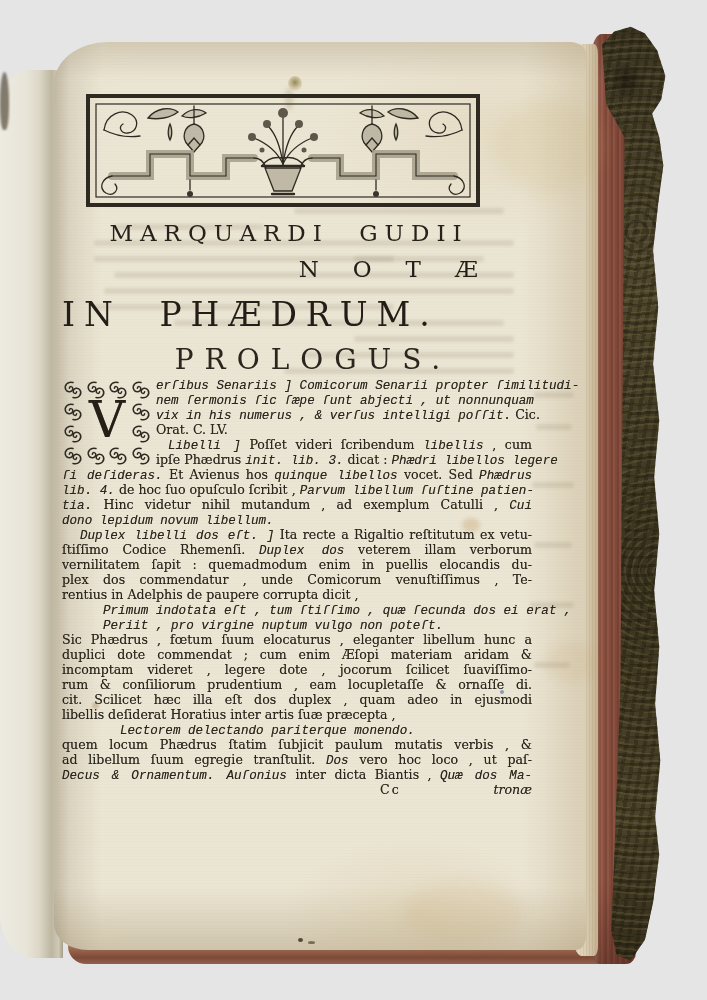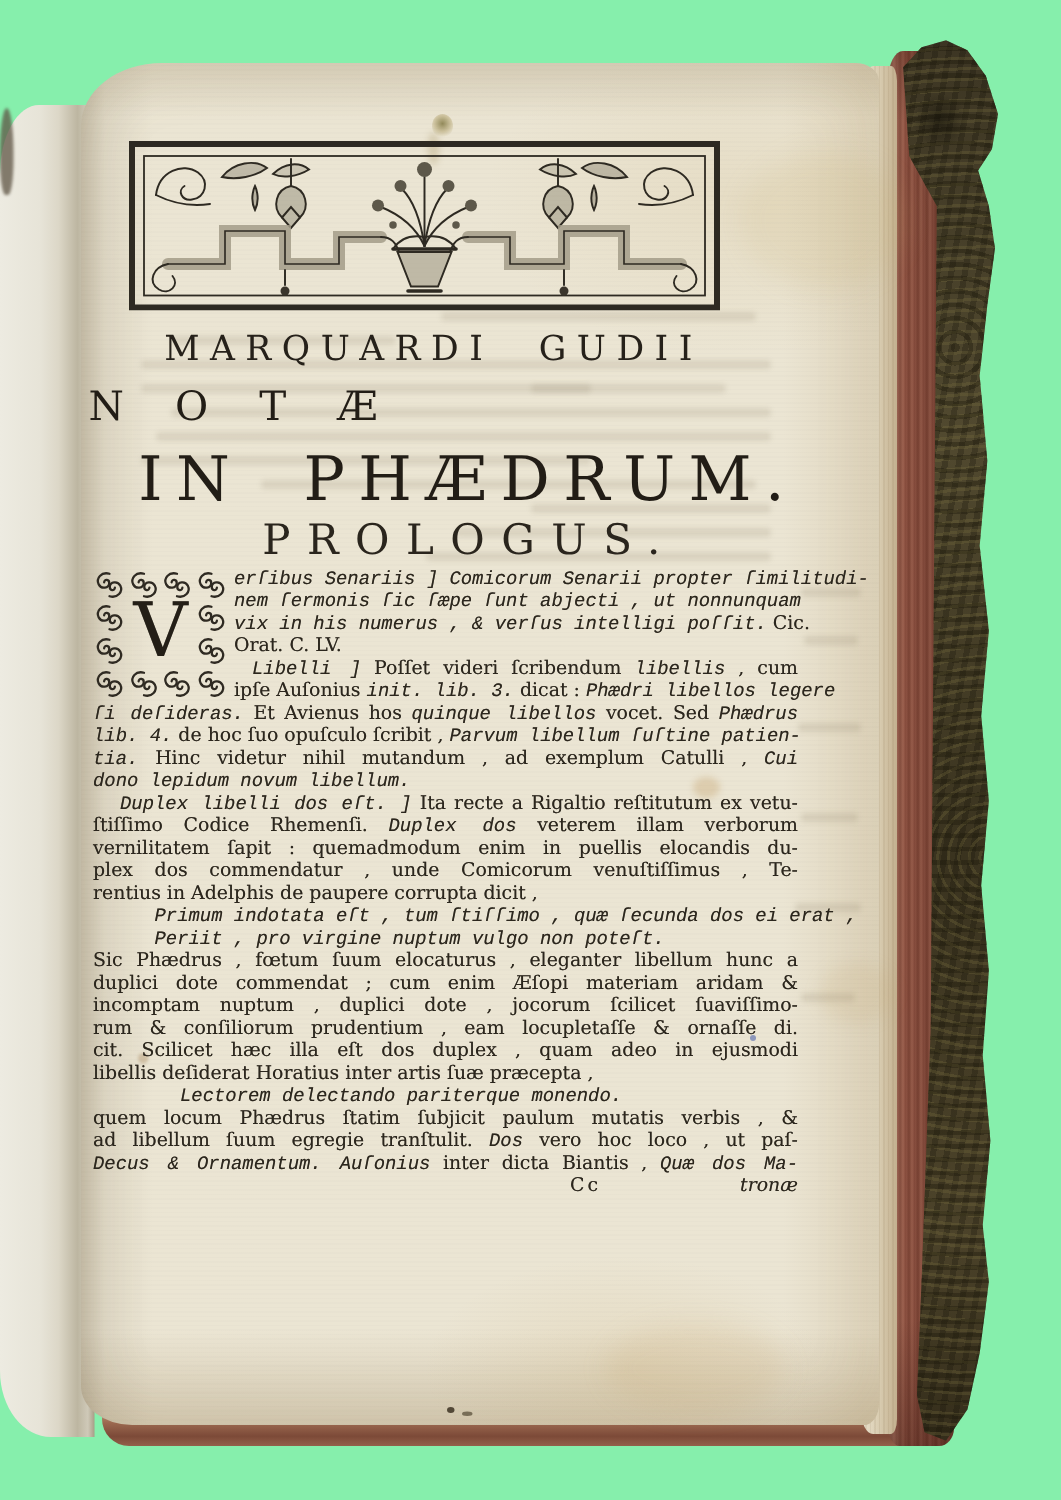--- a/index.html
+++ b/index.html
@@ -1,17 +1,17 @@
 <!DOCTYPE html>
 <html><head>
 <meta charset="utf-8">
 <style>
   html,body{margin:0;padding:0;background:#ffffff;}
   body{width:707px;height:1000px;overflow:hidden;font-family:"DejaVu Serif","Liberation Serif",serif;}
-  .scene{position:relative;width:707px;height:1000px;background:#86efac;overflow:hidden;}
+  .scene{position:relative;width:707px;height:1000px;background:#e5e5e5;overflow:hidden;}
 
   
   .facing-page{position:absolute;left:0;top:70px;width:63px;height:888px;z-index:2;
     background:linear-gradient(90deg,#edebe1 0%,#e7e4d8 42%,#dcd7c7 62%,#bdb6a1 82%,#cfc9b8 93%,#a79d87 100%);
     border-radius:26px 0 0 34px / 46px 0 0 44px;}
   .gutter-gap{position:absolute;left:0;top:72px;width:9px;height:58px;z-index:3;
     background:#5f5545;border-radius:50% 50% 40% 40%;filter:blur(1px);opacity:.75;}
 
   
   .bottom-edges{position:absolute;left:68px;top:938px;width:560px;height:26px;z-index:1;
@@ -58,24 +58,24 @@
 
   .stain{position:absolute;border-radius:50%;pointer-events:none;}
   .ghost{position:absolute;height:6px;background:rgba(128,118,94,.16);filter:blur(1.6px);border-radius:3px;pointer-events:none;}
 
   
   .headpiece{position:absolute;left:32px;top:52px;width:394px;height:113px;}
 
   
   .h-author{position:absolute;left:8px;top:178px;width:470px;text-align:center;
     font-size:23px;letter-spacing:7px;word-spacing:16px;color:#26211a;transform:translateX(-8px);}
-  .h-notae{position:absolute;left:8px;top:214px;width:470px;text-align:left;
-    font-size:27px;letter-spacing:34px;padding-left:17px;box-sizing:border-box;color:#221d16;transform:translateX(-20px);}
-  .h-phaedrum{position:absolute;left:8px;top:253px;width:470px;text-align:right;
-    font-size:41px;letter-spacing:9px;word-spacing:18px;color:#221d16;}
+  .h-notae{position:absolute;left:8px;top:214px;width:470px;text-align:right;
+    font-size:23px;letter-spacing:34px;padding-left:17px;box-sizing:border-box;color:#221d16;transform:translateX(-20px);}
+  .h-phaedrum{position:absolute;left:8px;top:253px;width:470px;text-align:left;
+    font-size:33px;letter-spacing:9px;word-spacing:18px;color:#221d16;}
   .h-prologus{position:absolute;left:8px;top:301px;width:470px;text-align:center;
     font-size:28px;letter-spacing:11px;color:#2a251d;transform:translateX(16px);}
 
   
   .body-text{position:absolute;left:8px;top:335px;width:470px;font-size:12.6px;
     color:#2b261d;text-shadow:0 0 .4px rgba(43,38,29,.55);}
   .bl{height:15px;line-height:15px;white-space:nowrap;text-align:justify;text-align-last:left;}
   .bl.just{text-align-last:justify;}
   .bl.narrow{margin-left:94px;}
   .it{font-style:italic;font-family:Liberation Mono, monospace;}
@@ -208,35 +208,35 @@
         </svg>
         <span class="initial-v">V</span>
       </div>
 
       <div>
           <div class="bl narrow just"><span class="it">erſibus Senariis ] Comicorum Senarii propter ſimilitudi-</span></div>
           <div class="bl narrow just"><span class="it">nem ſermonis ſic ſæpe ſunt abjecti , ut nonnunquam</span></div>
           <div class="bl narrow just"><span class="it">vix in his numerus , &amp; verſus intelligi poſſit.</span><span class="ro"> Cic.</span></div>
           <div class="bl narrow"><span class="ro">Orat. C. LV.</span></div>
           <div class="bl narrow just" style="padding-left: 12px;"><span class="it">Libelli ]</span><span class="ro"> Poſſet videri ſcribendum </span><span class="it">libellis</span><span class="ro"> , cum</span></div>
-          <div class="bl narrow just"><span class="ro">ipſe Auſonius </span><span class="it">init. lib. 3.</span><span class="ro"> dicat : </span><span class="it">Phædri libellos legere</span></div>
+          <div class="bl narrow just"><span class="ro">ipſe Phædrus </span><span class="it">init. lib. 3.</span><span class="ro"> dicat : </span><span class="it">Phædri libellos legere</span></div>
           <div class="bl just"><span class="it">ſi deſideras.</span><span class="ro"> Et Avienus hos </span><span class="it">quinque libellos</span><span class="ro"> vocet. Sed </span><span class="it">Phædrus</span></div>
           <div class="bl just"><span class="it">lib. 4.</span><span class="ro"> de hoc ſuo opuſculo ſcribit , </span><span class="it">Parvum libellum ſuſtine patien-</span></div>
           <div class="bl just"><span class="it">tia.</span><span class="ro"> Hinc videtur nihil mutandum , ad exemplum Catulli , </span><span class="it">Cui</span></div>
           <div class="bl"><span class="it">dono lepidum novum libellum.</span></div>
           <div class="bl just" style="padding-left: 18px;"><span class="it">Duplex libelli dos eſt. ]</span><span class="ro"> Ita recte a Rigaltio reſtitutum ex vetu-</span></div>
           <div class="bl just"><span class="ro">ſtiſſimo Codice Rhemenſi. </span><span class="it">Duplex dos</span><span class="ro"> veterem illam verborum</span></div>
           <div class="bl just"><span class="ro">vernilitatem ſapit : quemadmodum enim in puellis elocandis du-</span></div>
           <div class="bl just"><span class="ro">plex dos commendatur , unde Comicorum venuſtiſſimus , Te-</span></div>
           <div class="bl"><span class="ro">rentius in Adelphis de paupere corrupta dicit ,</span></div>
           <div class="bl" style="padding-left: 41px;"><span class="it">Primum indotata eſt , tum ſtiſſimo , quæ ſecunda dos ei erat ,</span></div>
           <div class="bl" style="padding-left: 41px;"><span class="it">Periit , pro virgine nuptum vulgo non poteſt.</span></div>
           <div class="bl just"><span class="ro">Sic Phædrus , fœtum ſuum elocaturus , eleganter libellum hunc a</span></div>
           <div class="bl just"><span class="ro">duplici dote commendat ; cum enim Æſopi materiam aridam &amp;</span></div>
-          <div class="bl just"><span class="ro">incomptam nuptum , duplici dote , jocorum ſcilicet ſuaviſſimo-</span></div>
+          <div class="bl just"><span class="ro">incomptam videret , legere dote , jocorum ſcilicet ſuaviſſimo-</span></div>
           <div class="bl just"><span class="ro">rum &amp; conſiliorum prudentium , eam locupletaſſe &amp; ornaſſe di.</span></div>
           <div class="bl just"><span class="ro">cit. Scilicet hæc illa eſt dos duplex , quam adeo in ejusmodi</span></div>
           <div class="bl"><span class="ro">libellis deſiderat Horatius inter artis ſuæ præcepta ,</span></div>
           <div class="bl" style="padding-left: 58px;"><span class="it">Lectorem delectando pariterque monendo.</span></div>
           <div class="bl just"><span class="ro">quem locum Phædrus ſtatim ſubjicit paulum mutatis verbis , &amp;</span></div>
           <div class="bl just"><span class="ro">ad libellum ſuum egregie tranſtulit. </span><span class="it">Dos</span><span class="ro"> vero hoc loco , ut paſ-</span></div>
           <div class="bl just"><span class="it">Decus &amp; Ornamentum. Auſonius</span><span class="ro"> inter dicta Biantis , </span><span class="it">Quæ dos Ma-</span></div>
         </div>
 
       <div class="sig-line">

